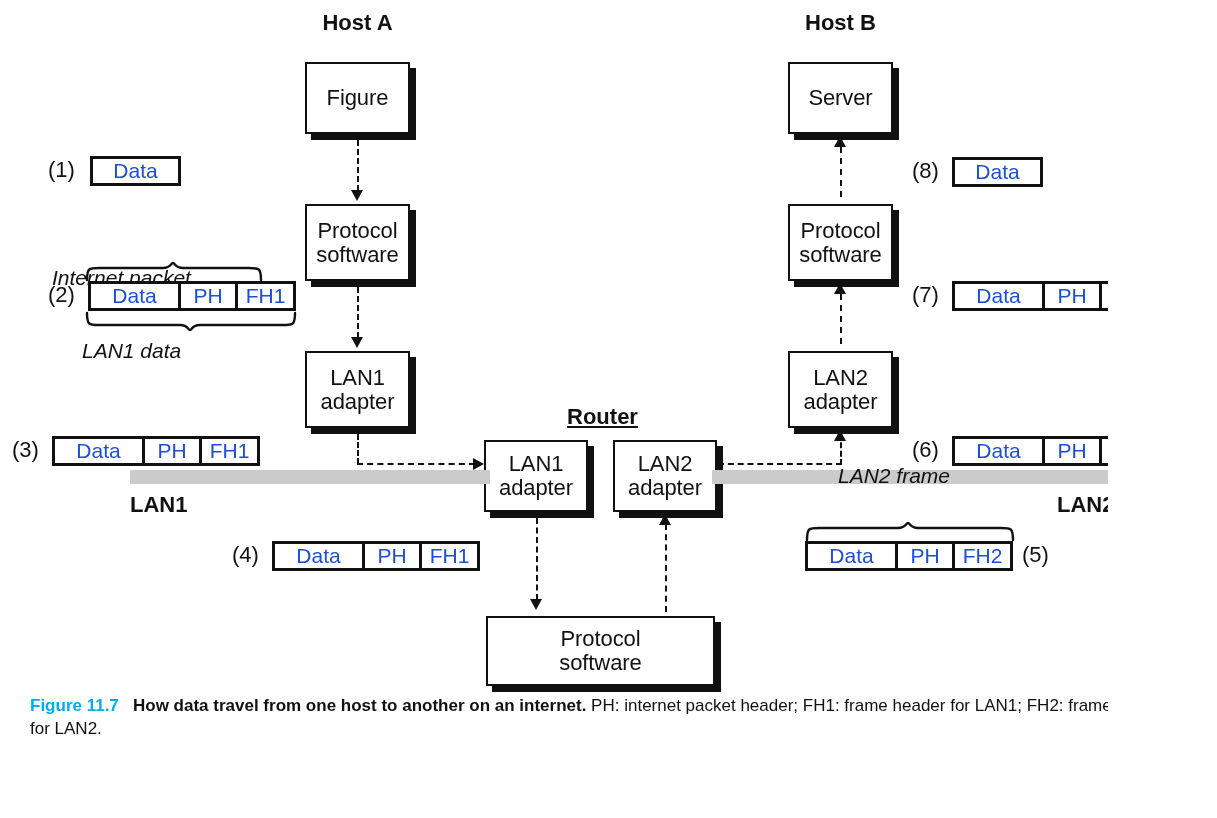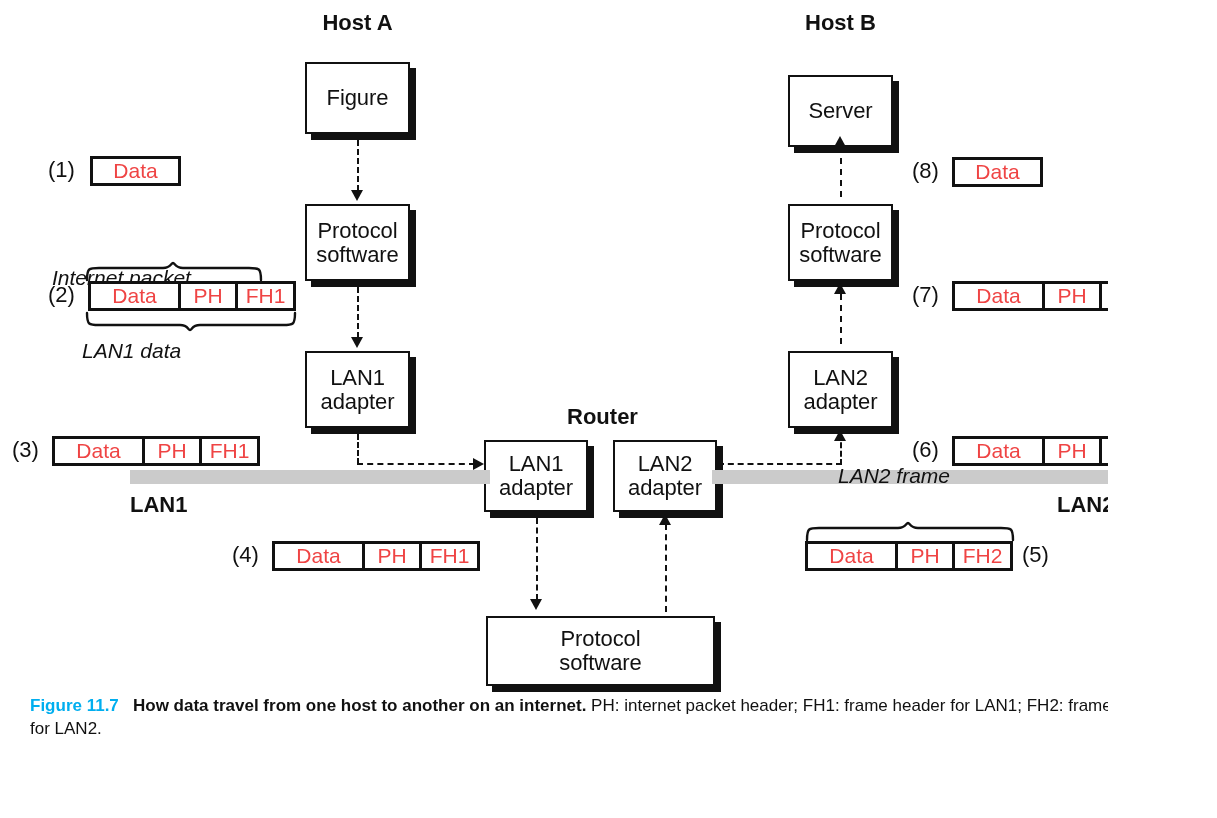--- a/index.html
+++ b/index.html
@@ -70,21 +70,21 @@
     border:3px solid #111111;
     background:#ffffff;
     height:30px;
   }
   .packet .cell{
     box-sizing:border-box;
     display:flex;
     align-items:center;
     justify-content:center;
     font-size:21px;
-    color:#ef4444;
+    color:#1d4ed8;
     border-right:3px solid #111111;
     height:100%;
   }
   .packet .cell:last-child{border-right:none;}
 
   
   .brace-cap{
     position:absolute;
     font-style:italic;
     font-size:21px;
@@ -184,21 +184,21 @@
 
   <div class="vline" style="left:357px;top:287px;height:51px;"></div>
   <div class="arrow-down" style="left:351px;top:337px;"></div>
 
   <div class="vline" style="left:357px;top:434px;height:30px;"></div>
   <div class="hline" style="left:357px;top:463px;width:118px;"></div>
   <div class="arrow-right" style="left:473px;top:458px;"></div>
 
   <div class="host-label" style="left:768px;top:10px;width:145px;">Host B</div>
 
-  <div class="node" style="left:788px;top:62px;width:105px;height:72px;margin-top:13px;">
+  <div class="node" style="left:788px;top:62px;width:105px;height:72px;">
     <span>Server</span>
   </div>
 
   <div class="node" style="left:788px;top:204px;width:105px;height:77px;">
     <span>Protocol</span>
     <span>software</span>
   </div>
 
   <div class="node" style="left:788px;top:351px;width:105px;height:77px;">
     <span>LAN2</span>
@@ -208,21 +208,21 @@
   <div class="vline" style="left:840px;top:147px;height:50px;"></div>
   <div class="arrow-up" style="left:834px;top:136px;"></div>
 
   <div class="vline" style="left:840px;top:294px;height:50px;"></div>
   <div class="arrow-up" style="left:834px;top:283px;"></div>
 
   <div class="hline" style="left:718px;top:463px;width:124px;"></div>
   <div class="vline" style="left:840px;top:434px;height:31px;"></div>
   <div class="arrow-up" style="left:834px;top:430px;"></div>
 
-  <div class="host-label" style="left:530px;top:404px;width:145px;">Router</div>
+  <div class="host-label" style="left:530px;top:404px;width:145px;text-decoration:underline;">Router</div>
 
   <div class="node" style="left:484px;top:440px;width:104px;height:72px;">
     <span>LAN1</span>
     <span>adapter</span>
   </div>
 
   <div class="node" style="left:613px;top:440px;width:104px;height:72px;">
     <span>LAN2</span>
     <span>adapter</span>
   </div>

